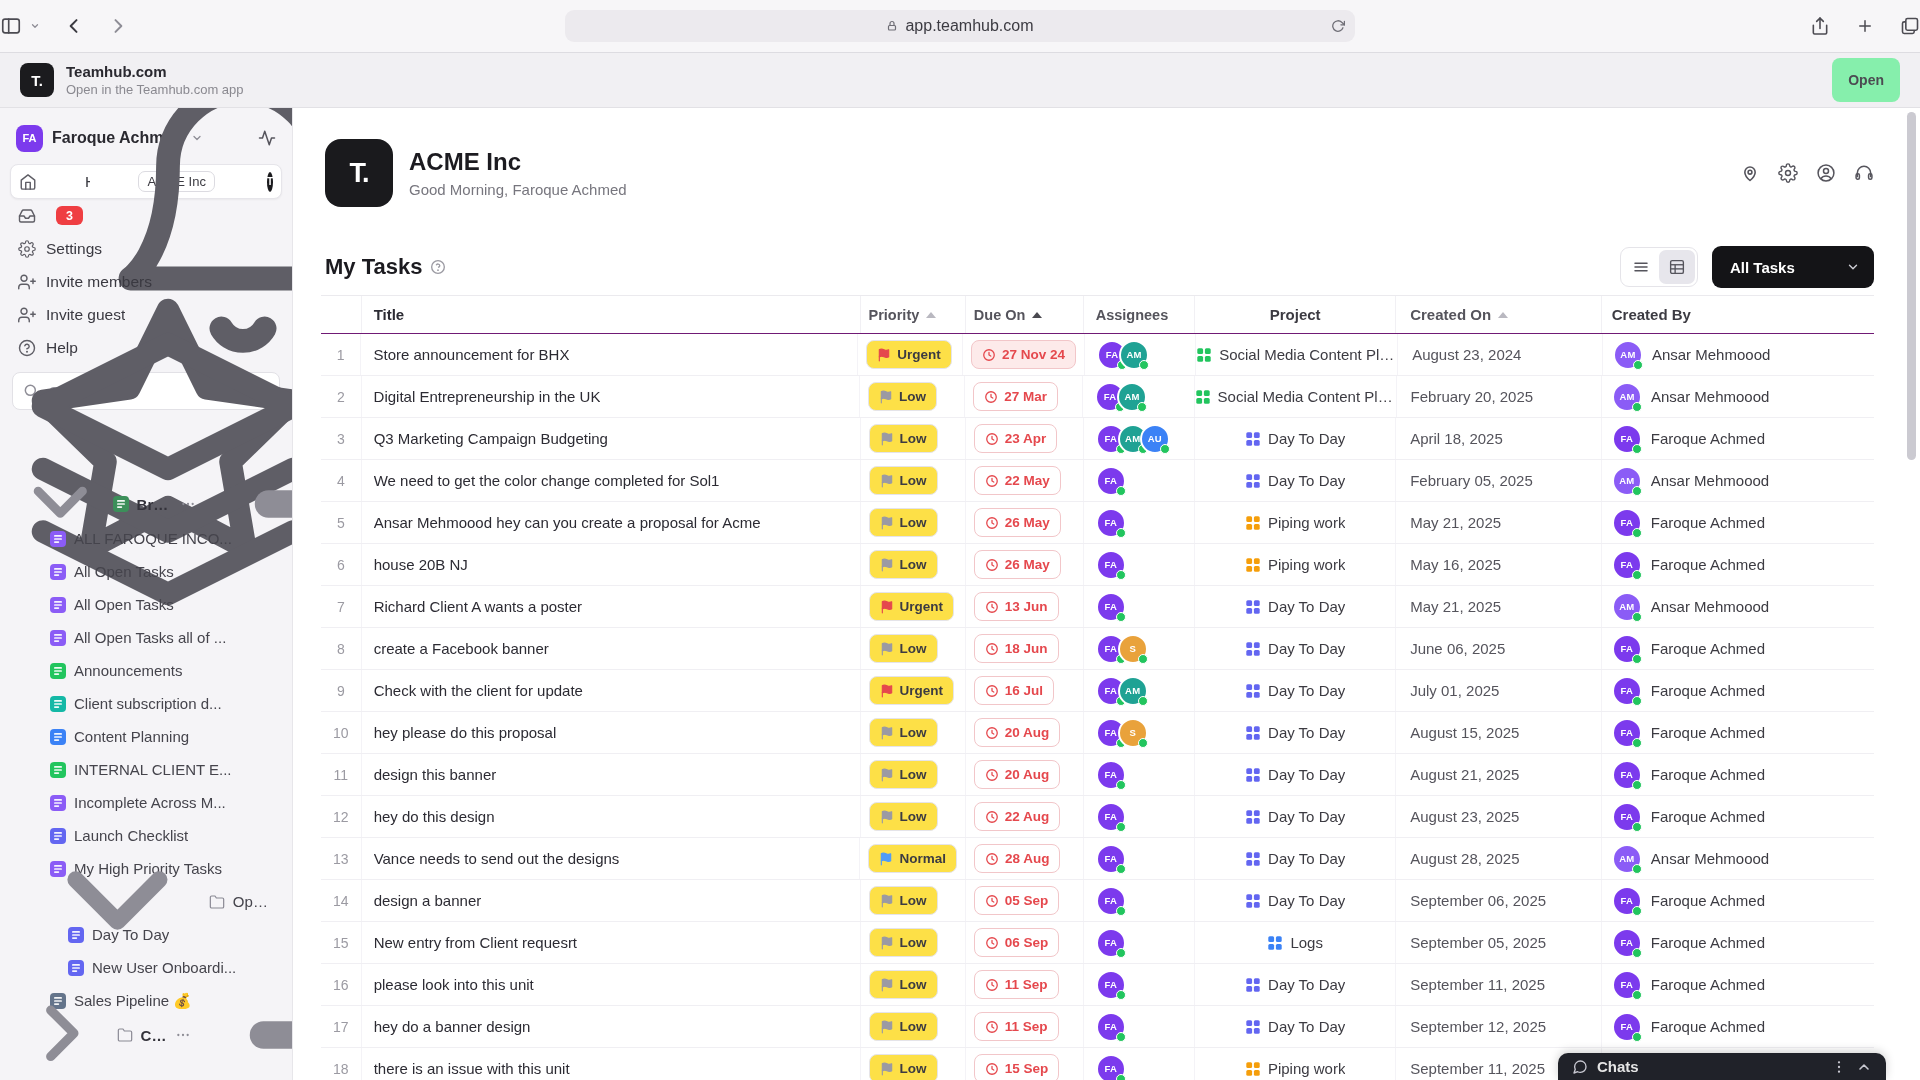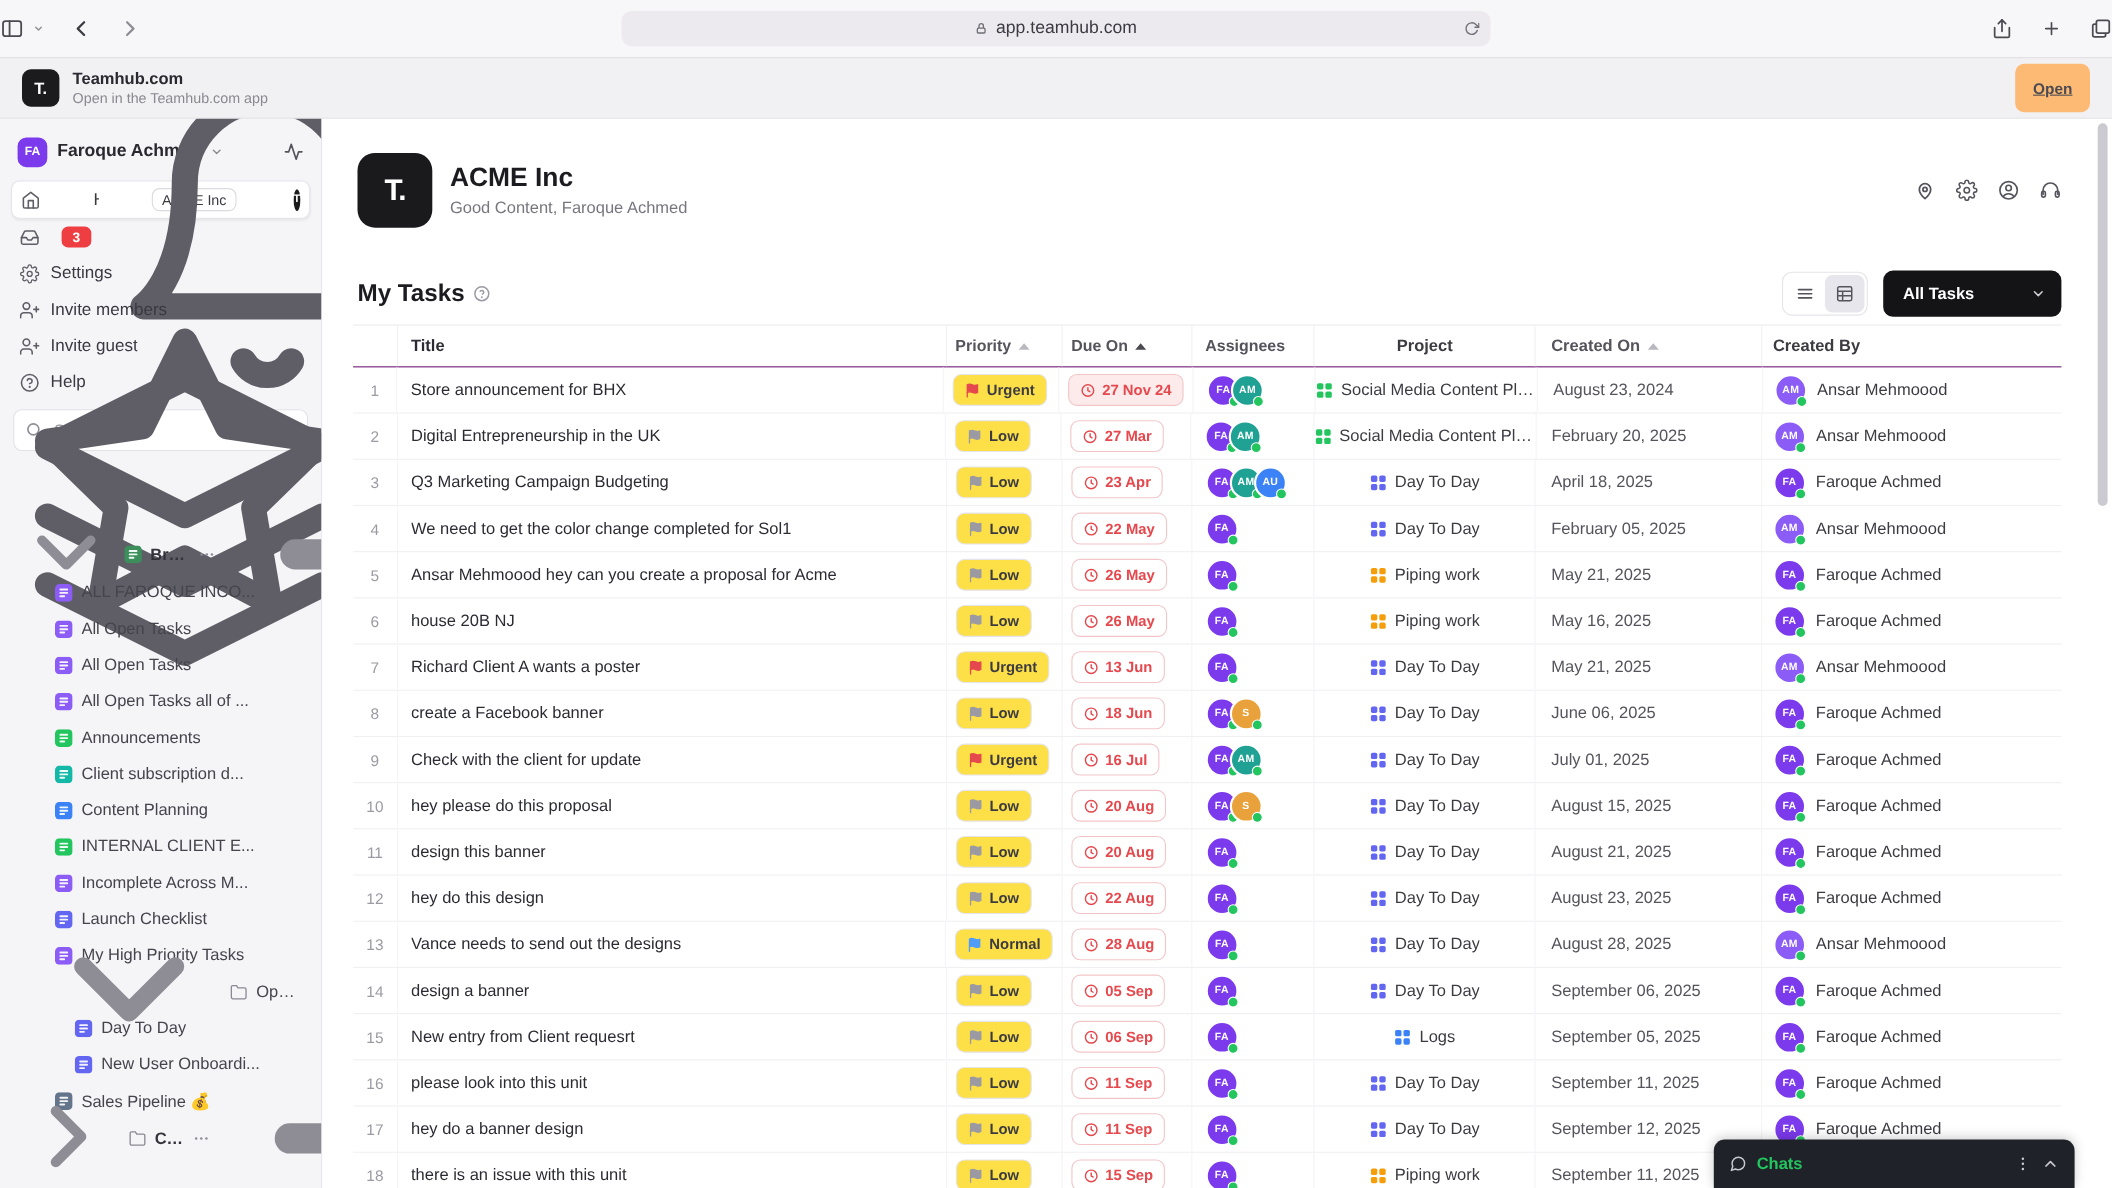--- a/index.html
+++ b/index.html
@@ -21,21 +21,21 @@
   .url-pill{position:absolute;left:50%;top:10px;transform:translateX(-50%);width:790px;height:32px;background:#eceaee;border-radius:9px;display:flex;align-items:center;justify-content:center;gap:7px;color:#3c3b42;font-size:16px;}
   .url-pill .reload{position:absolute;right:10px;color:#6f6e76;}
   .url-pill .lock{color:#6f6e76;}
 
   
   .smart-banner{height:54px;background:#f1f0f3;border-bottom:1px solid #e2e1e5;display:flex;align-items:center;padding:0 20px;gap:12px;}
   .app-icon{width:34px;height:34px;border-radius:8px;background:#1b1b1e;color:#fff;font-weight:700;font-size:15px;display:flex;align-items:center;justify-content:center;}
   .sb-texts{display:flex;flex-direction:column;gap:2px;}
   .sb-title{font-size:15px;font-weight:700;color:#2a2930;}
   .sb-sub{font-size:13px;color:#8a8990;}
-  .open-btn{margin-left:auto;background:#fdba74;color:#4c4b52;font-size:14px;font-weight:600;border:none;border-radius:8px;padding:14px 16px;cursor:pointer;text-decoration:underline;}
+  .open-btn{margin-left:auto;background:#86efac;color:#4c4b52;font-size:14px;font-weight:600;border:none;border-radius:8px;padding:14px 16px;cursor:pointer;}
 
   
   .app{display:flex;height:974px;}
 
   
   .sidebar{width:272px;background:#f5f4f7;border-right:1px solid #e7e6ea;padding:12px 10px 0 10px;overflow:hidden;flex:none;}
   .sb-user{display:flex;align-items:center;gap:9px;height:36px;padding:0 6px;margin-bottom:8px;}
   .sb-avatar{width:27px;height:27px;border-radius:8px;background:#7c3aed;color:#fff;font-size:11px;font-weight:700;display:flex;align-items:center;justify-content:center;}
   .sb-username{font-size:16px;font-weight:700;color:#2a2930;}
   .sb-user .chev{color:#8e8d96;}
@@ -103,21 +103,21 @@
   .pill{display:inline-flex;align-items:center;gap:6px;height:27px;padding:0 10px;border-radius:8px;font-size:13.5px;white-space:nowrap;}
   .pill.prio{border:1px solid #e5e4e9;background:#fde047;color:#3c3b42;font-weight:600;}
   .pill.due{border:1px solid #f2c6c9;background:#fff;color:#e5484d;font-weight:600;}
   .pill.due.filled{background:#fdeaea;}
   .avatar{width:26px;height:26px;border-radius:50%;color:#fff;font-size:9.5px;font-weight:700;display:inline-flex;align-items:center;justify-content:center;position:relative;border:2px solid #fff;flex:none;letter-spacing:.2px;}
   .avatar .dot{position:absolute;right:-2px;bottom:-2px;width:8px;height:8px;border-radius:50%;background:#22c55e;border:1.5px solid #fff;}
   .c-assignees .avatar+.avatar{margin-left:-8px;}
   .proj-label{max-width:178px;white-space:nowrap;overflow:hidden;text-overflow:ellipsis;}
 
   
-  .chats-bar{position:absolute;right:34px;bottom:0;width:300px;height:44px;background:#202229;border-radius:10px 10px 0 0;display:flex;align-items:center;gap:9px;padding:0 14px;color:#22c55e;box-shadow:0 -2px 10px rgba(0,0,0,.18);}
+  .chats-bar{position:absolute;right:34px;bottom:0;width:300px;height:27px;background:#202229;border-radius:10px 10px 0 0;display:flex;align-items:center;gap:9px;padding:0 14px;color:#e5e5e5;box-shadow:0 -2px 10px rgba(0,0,0,.18);}
   .chats-bar .label{font-size:15px;font-weight:600;}
   .chats-bar .icon{color:#c9c9d2;}
   .page-scrollbar{position:absolute;right:4px;top:112px;width:9px;height:348px;border-radius:5px;background:#cbcad1;}
 </style>
 </head>
 <body>
 
 <div class="browser-bar">
   <div class="bb-left">
     <span class="icon i22">
@@ -544,21 +544,21 @@
           </span>
         </div>
       </div>
   </div>
 
   <div class="main">
     <div class="ws-header">
       <div class="ws-logo">T.</div>
       <div class="ws-meta">
         <div class="ws-name">ACME Inc</div>
-        <div class="ws-greeting">Good Content, Faroque Achmed</div>
+        <div class="ws-greeting">Good Morning, Faroque Achmed</div>
       </div>
       <div class="ws-actions">
         <span class="icon i20">
           <svg viewBox="0 0 24 24" fill="none" stroke="currentColor" stroke-width="1.9" stroke-linejoin="round">
               <path d="M12 21s-6.2-5.3-6.2-10A6.2 6.2 0 0 1 12 4.8 6.2 6.2 0 0 1 18.2 11c0 4.7-6.2 10-6.2 10z"></path>
               <circle cx="12" cy="11" r="2.3"></circle>
             </svg>
           </span>
         <span class="icon i20">
           <svg viewBox="0 0 24 24" fill="none" stroke="currentColor" stroke-width="1.7" stroke-linejoin="round">

